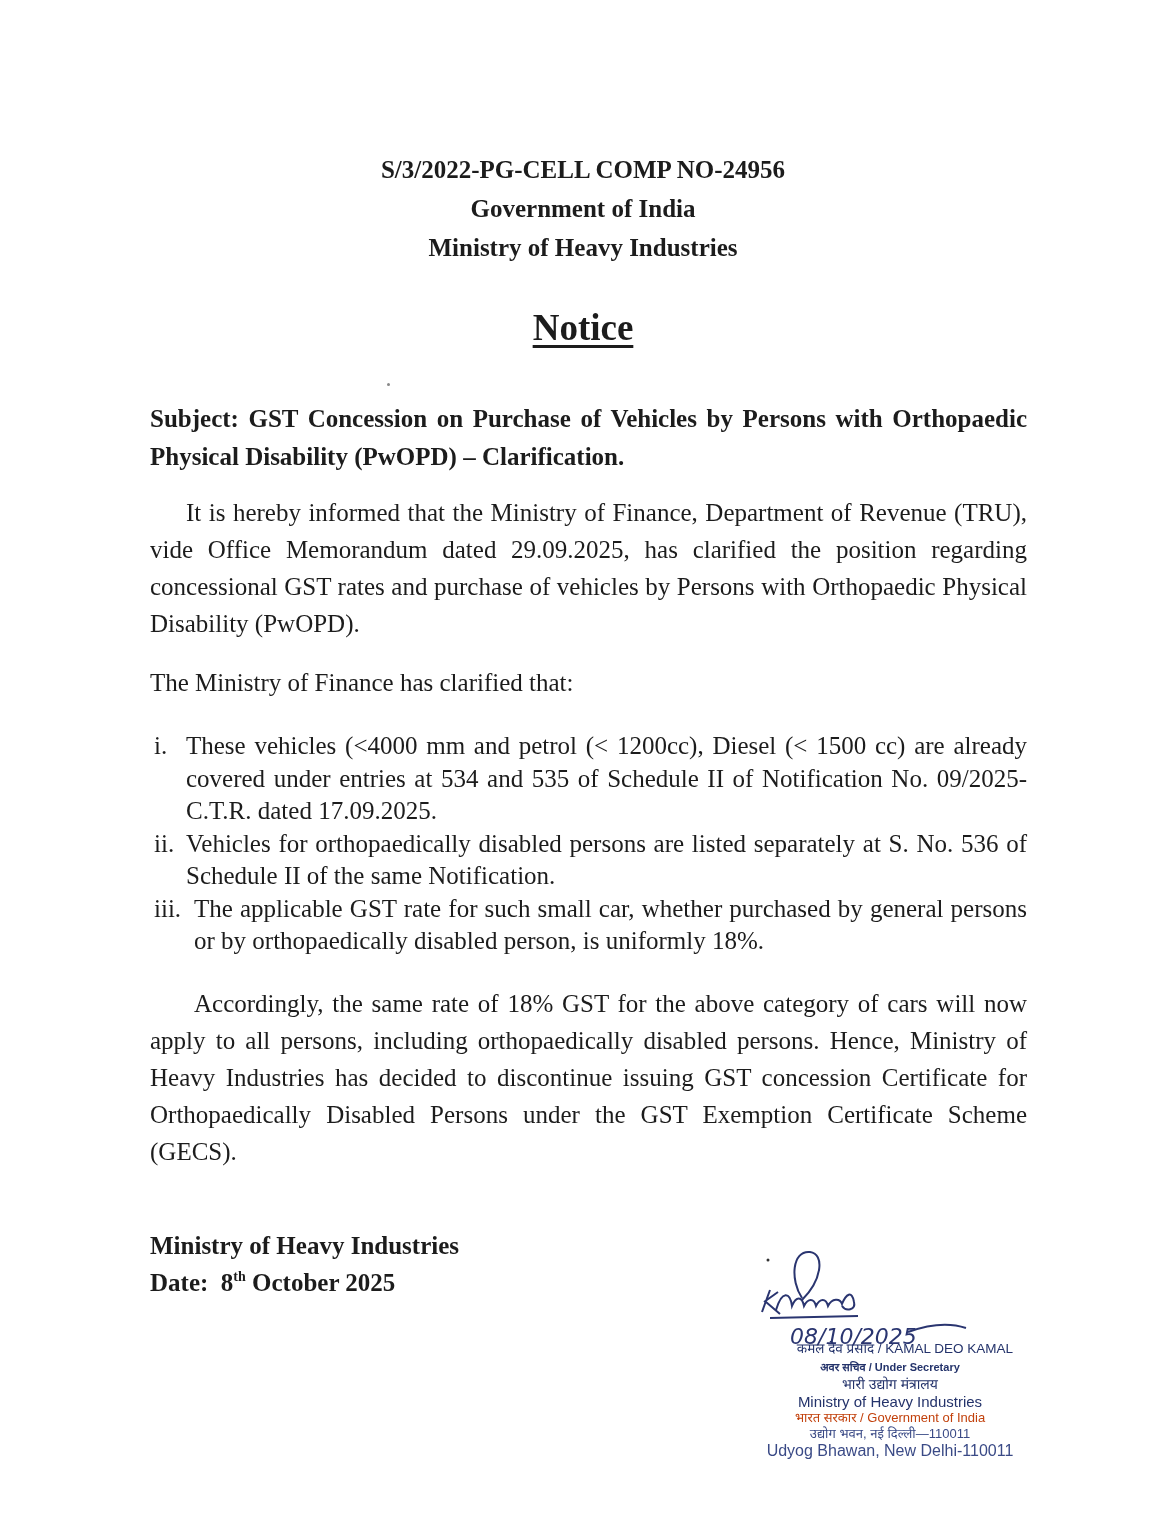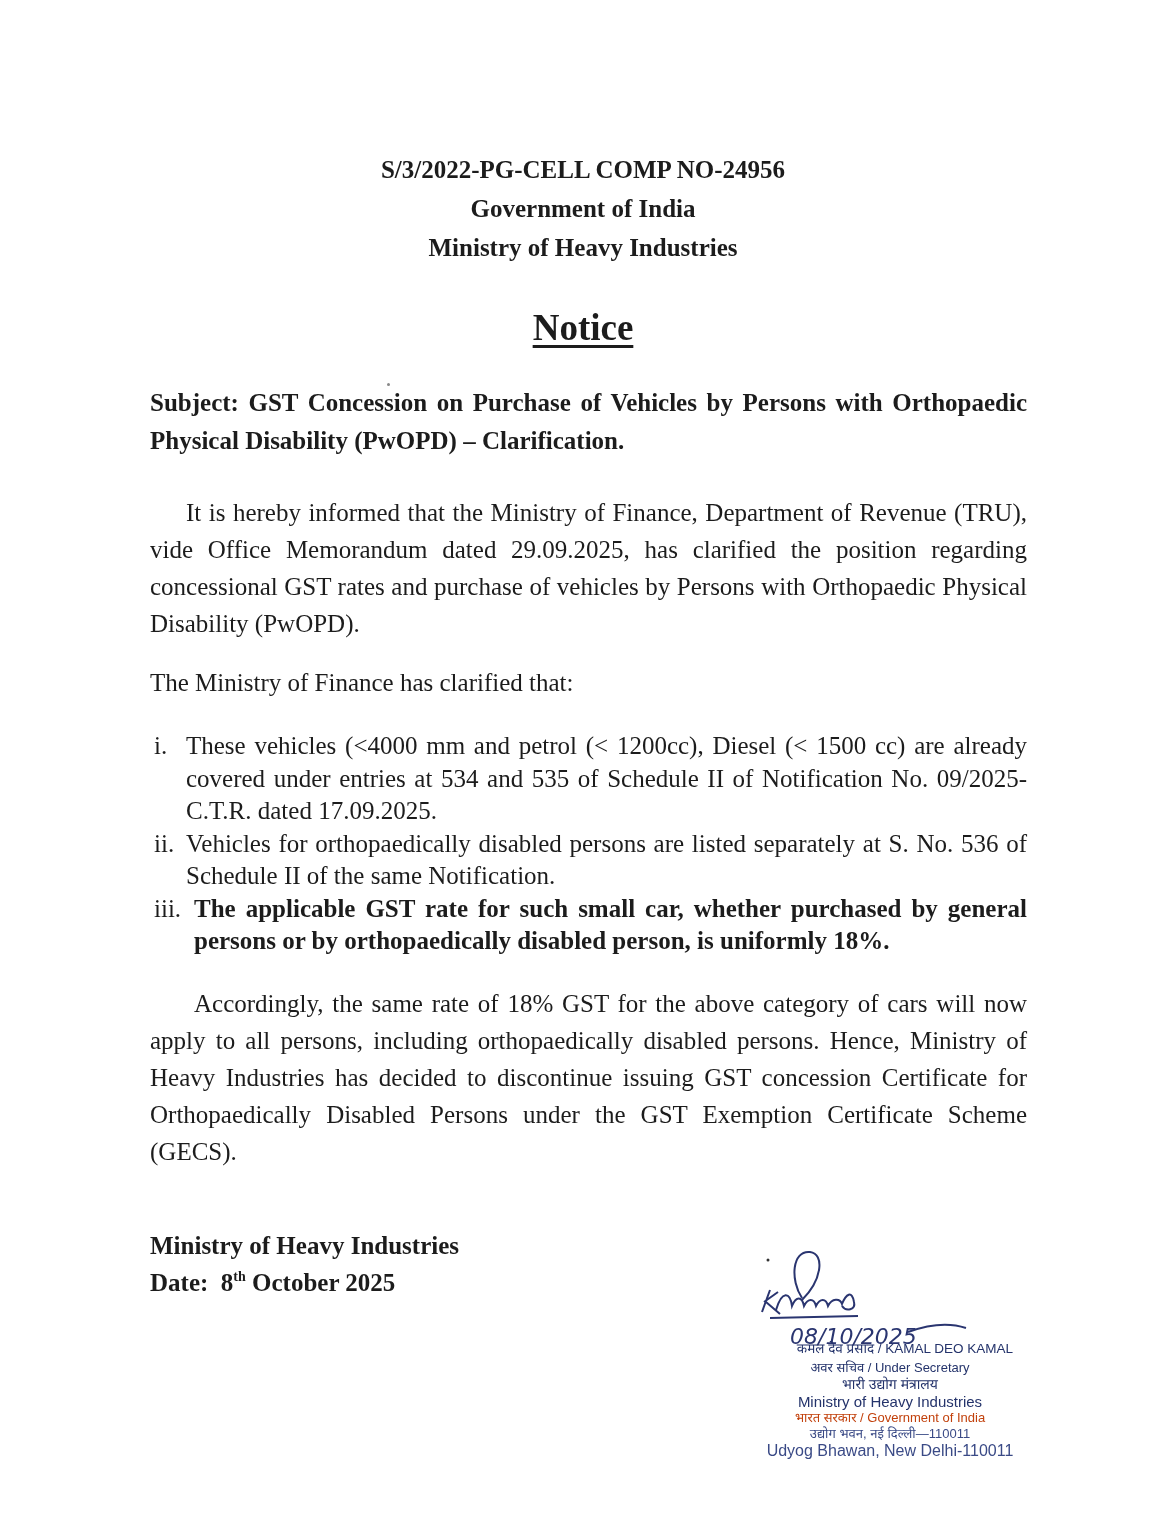--- a/index.html
+++ b/index.html
@@ -17,61 +17,61 @@
       position: absolute; left: 0; width: 1166px; top: 150px;
       text-align: center; font-weight: bold; font-size: 25px; line-height: 39px;
     }
     .notice-title {
       position: absolute; left: 0; width: 1166px; top: 306px;
       text-align: center; font-weight: bold; font-size: 37px;
     }
     .notice-title span { text-decoration: underline; text-decoration-thickness: 3px; text-underline-offset: 5px; font-family: Liberation Serif, serif; }
 
     .subject {
-      position: absolute; left: 150px; width: 877px; top: 384px;
+      position: absolute; left: 150px; width: 877px; top: 400px;
       font-weight: bold; font-size: 25px; line-height: 38px;
       text-align: justify; text-align-last: left;
     }
     .para {
       position: absolute; left: 150px; width: 877px;
       font-size: 25px; line-height: 37px;
       text-align: justify;
     }
     .para.p1 { top: 494px; text-indent: 36px; }
     .para.p2 { top: 664px; }
     .para.p3 { top: 985px; text-indent: 44px; }
 
     .list {
       position: absolute; left: 120px; width: 907px; top: 730px;
       font-size: 25px; line-height: 32.5px;
     }
     .list-item { display: flex; }
     .list-num { width: 66px; flex: 0 0 66px; text-align: right; padding-right: 0; box-sizing: border-box; }
     .list-num span { display: inline-block; width: 32px; text-align: left; }
     .list-text { flex: 1; text-align: justify; }
-    .list-item.third .list-text { padding-left: 8px; font-weight: bold; }
+    .list-item.third .list-text { padding-left: 8px; }
 
     .footer {
       position: absolute; left: 150px; top: 1227px;
       font-weight: bold; font-size: 25px; line-height: 37px;
     }
     .footer sup { font-size: 14px; vertical-align: 10px; line-height: 0; }
 
     .stamp {
       position: absolute; left: 730px; width: 320px; top: 1240px; height: 230px;
     }
     .signature { position: absolute; left: 0; top: 0; width: 320px; height: 110px; }
     .stamp-lines {
       position: absolute; left: 0; width: 320px; top: 99px;
       text-align: center; font-family: "Liberation Sans", "DejaVu Sans", sans-serif;
       color: #24336b;
     }
     .stamp-lines div { white-space: nowrap; }
     .s-name { font-size: 13.5px; line-height: 20px; margin-left: 30px; }
-    .s-desig { font-size: 13px; line-height: 17px; font-weight: normal; }
+    .s-desig { font-size: 11px; line-height: 17px; font-weight: bold; }
     .s-hin-min { font-size: 14px; line-height: 17px; }
     .s-ministry { font-size: 15px; line-height: 17px; }
     .s-gov { font-size: 13px; line-height: 16px; color: #c2410c; }
     .s-addr-hi { font-size: 13px; line-height: 16px; color: #3a4a86; }
     .s-addr-en { font-size: 16px; line-height: 17px; color: #3a4a86; }
     .dot { position: absolute; width: 3px; height: 3px; border-radius: 50%; background: #888; }
   </style>
 </head>
 <body>
 

